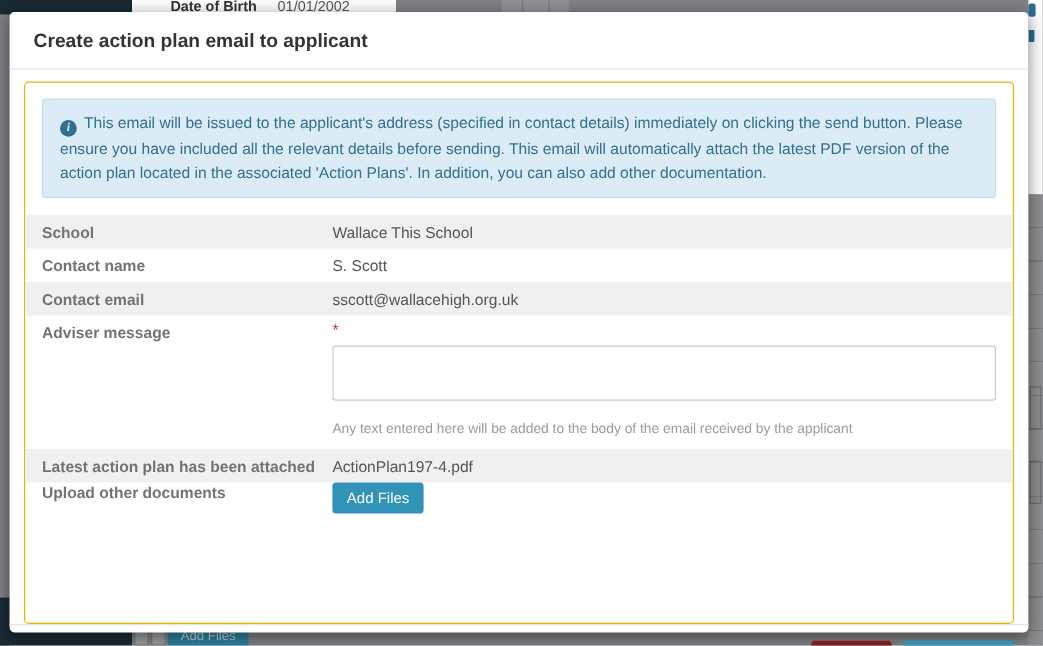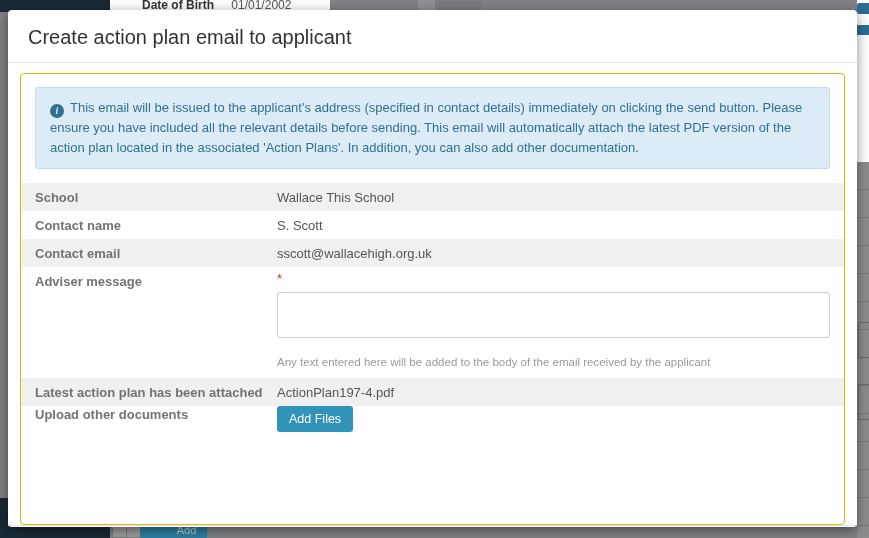--- a/index.html
+++ b/index.html
@@ -3,21 +3,21 @@
 <meta charset="utf-8">
 <style>
   * { margin:0; padding:0; box-sizing:border-box; }
   html,body { width:869px; height:538px; }
   body {
     position:relative; overflow:hidden;
     font-family:"Liberation Sans", sans-serif;
     background:#7f8184; color:#333;
   }
   
-  .bd { position:absolute;padding-left:26px; }
+  .bd { position:absolute; }
   .bd-navy-top    { left:0; top:0; width:110px; height:12px; background:#1a2a35; }
   .bd-navy-bottom { left:0; top:522px; width:110px; height:16px; background:#1a2a35; }
   .bd-navy-left   { left:0; top:498px; width:8px; height:40px; background:#1a2a35; }
   .bd-white-top   { left:110px; top:0; width:220px; height:12px; background:#fdfdfd; overflow:hidden; }
   .bd-dob { position:absolute; left:32px; top:-2px; font-size:12px; white-space:nowrap; }
   .bd-dob .lbl { font-weight:bold; color:#333; }
   .bd-dob .val { color:#555; margin-left:14px; }
   .bd-tile-light  { left:418px; top:0; width:56px; height:12px; background:#8e9094; }
   .bd-seam1 { left:435px; top:0; width:1px; height:12px; background:#7a7c80; }
   .bd-seam2 { left:457px; top:0; width:1px; height:12px; background:#7a7c80; }
@@ -36,21 +36,21 @@
   }
   .bd-box1 { left:858px; top:322px; width:10px; height:36px; border:1px solid #6a6c6e; }
   .bd-box2 { left:858px; top:384px; width:10px; height:36px; border:1px solid #6a6c6e; }
   
   .modal {
     position:absolute; left:8px; top:10px; width:849px; height:517px;
     background:#fff; border-radius:4px; box-shadow:0 3px 12px rgba(0,0,0,.45);
     display:flex; flex-direction:column;
   }
   .modal-header { padding:16px 20px 13px; border-bottom:1px solid #e5e5e5; }
-  .modal-title { font-size:20px; color:#333; font-weight:normal; }
+  .modal-title { font-size:16px; color:#333; font-weight:bold; }
   .modal-body { padding:10px 12px 0; flex:1 1 auto; }
   .panel { border:1px solid #eab308; border-radius:4px; padding:13px 0; height:452px; }
   .alert {
     margin:0 14px 14px; padding:10px 14px;
     background:#dcecf6; border:1px solid #c3dcec; border-radius:3px;
     color:#31708f; font-size:13px; line-height:1.55;
   }
   .info-icon {
     display:inline-block; width:14px; height:14px; border-radius:50%;
     background:#31708f; color:#dcecf6; font-size:10px; font-weight:bold;

